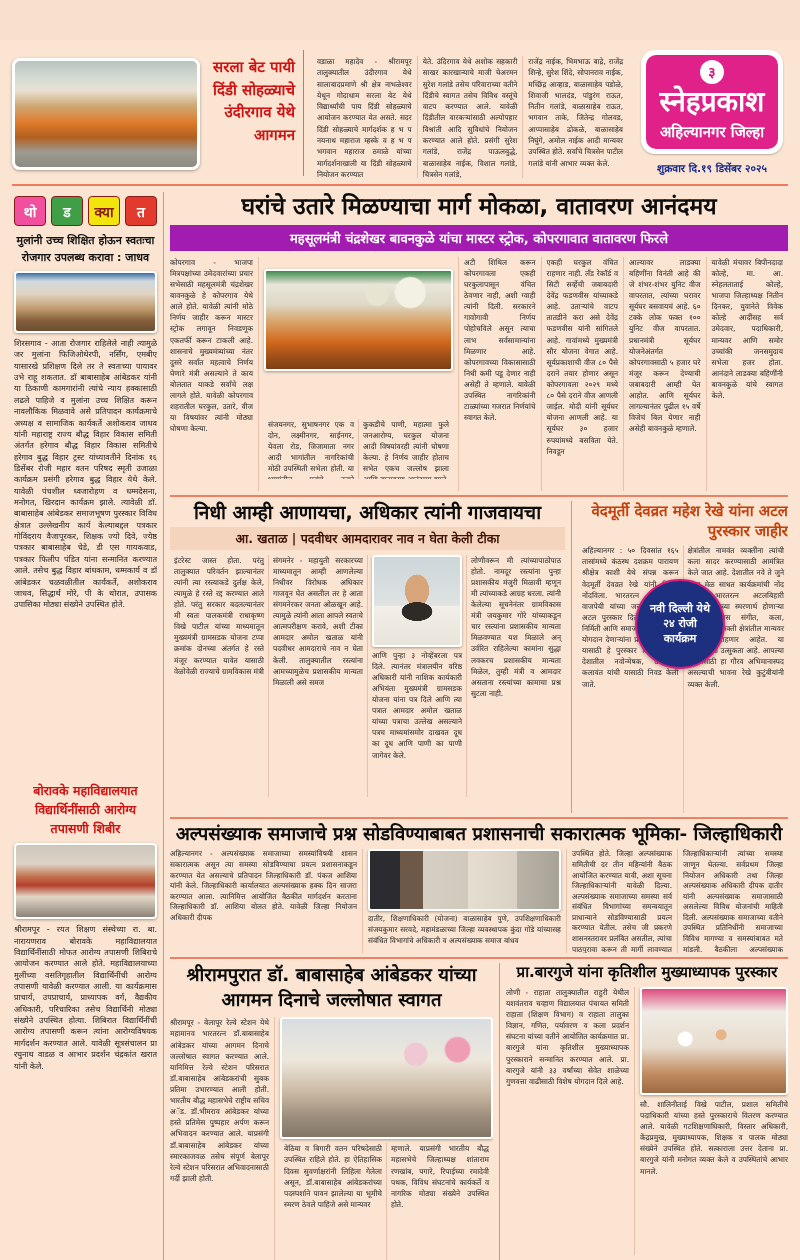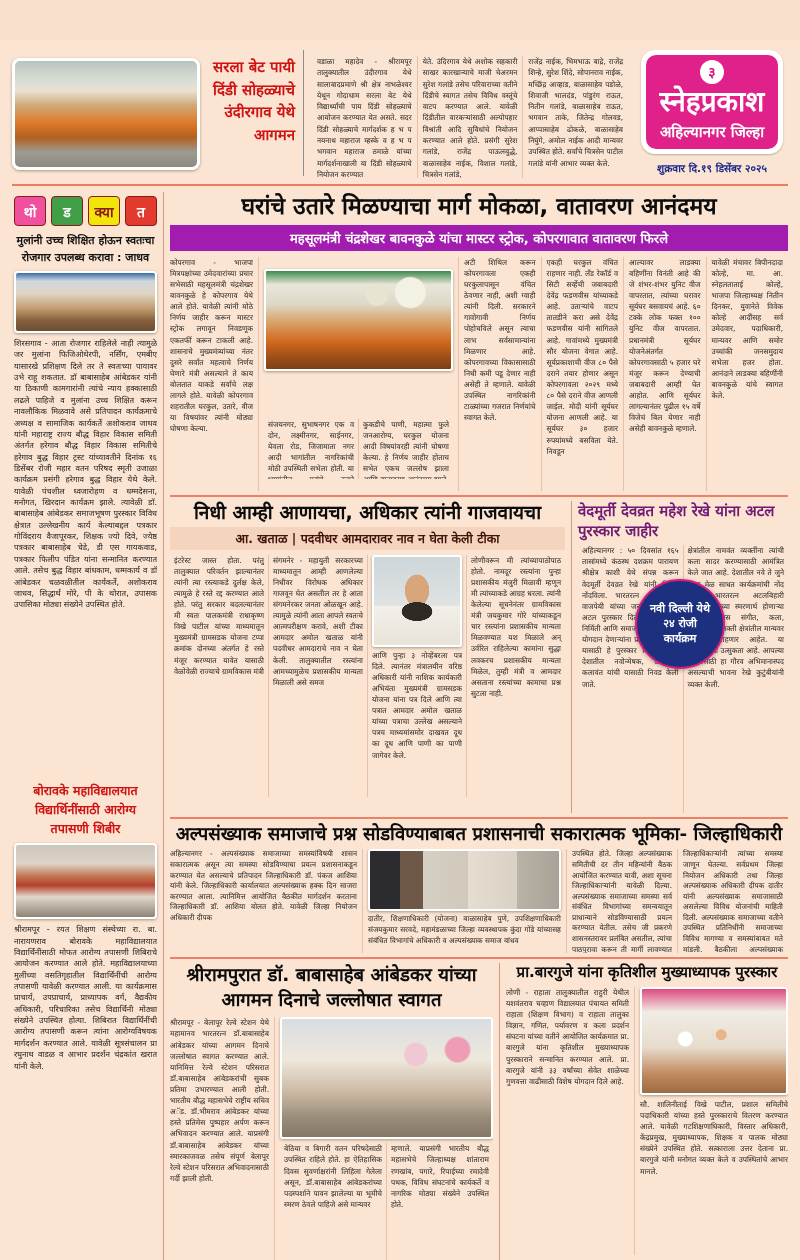--- a/index.html
+++ b/index.html
@@ -76,21 +76,21 @@
   .khatal-h2 { font-weight:bold; font-size:19px; color:#0c0c0c; text-align:center; line-height:1.2; }
   .khatal-bar { background:#f5d4be; color:#42130a; font-weight:bold; font-size:12.5px; text-align:center;
                 padding:3px 2px; margin:3px 0 5px; border-top:1px solid #e0a férfi; }
   .khatal-body { height:242px; overflow:hidden; font-size:7.4px; line-height:1.5; }
   .khatal-body > div { flex:1; padding:0 4px; overflow:hidden; }
   .ph-portrait { width:100%; height:92px; border-width:2px; border-radius:3px; margin-bottom:3px;
     background:radial-gradient(ellipse 26px 16px at 50% 62%, #2e2a26 58%, transparent 60%),
                radial-gradient(ellipse 20px 26px at 50% 38%, #d9a57b 60%, transparent 62%),
                linear-gradient(180deg,#cdd6da 0%,#dfe3e2 55%,#f2efe8 56%,#e9e4da 100%); }
   .rekhe { flex:1; padding-left:6px; position:relative; }
-  .rekhe-h2 { font-weight:bold; font-size:15px; color:#701a75; text-align:left; line-height:1.35; margin-bottom:4px; }
+  .rekhe-h2 { font-weight:bold; font-size:15px; color:#c2410c; text-align:right; line-height:1.35; margin-bottom:4px; }
   .rekhe-body { height:268px; overflow:hidden; font-size:7.4px; line-height:1.5; }
   .rekhe-body > div { flex:1; padding:0 4px; overflow:hidden; }
   .rekhe-badge { position:absolute; top:78px; left:50%; margin-left:-45px; width:90px; height:90px;
                  border-radius:50%; background:#1d3080; border:2.5px solid #d81b7f; color:#fff;
                  font-weight:bold; font-size:11px; line-height:1.4; text-align:center;
                  display:flex; align-items:center; justify-content:center; padding:10px;
                  box-shadow:0 1px 4px rgba(0,0,0,.35); }
 
   
   .minority-h2 { font-weight:bold; font-size:18.5px; color:#0c0c0c; text-align:center; line-height:1.2; margin:2px 0 4px; }

